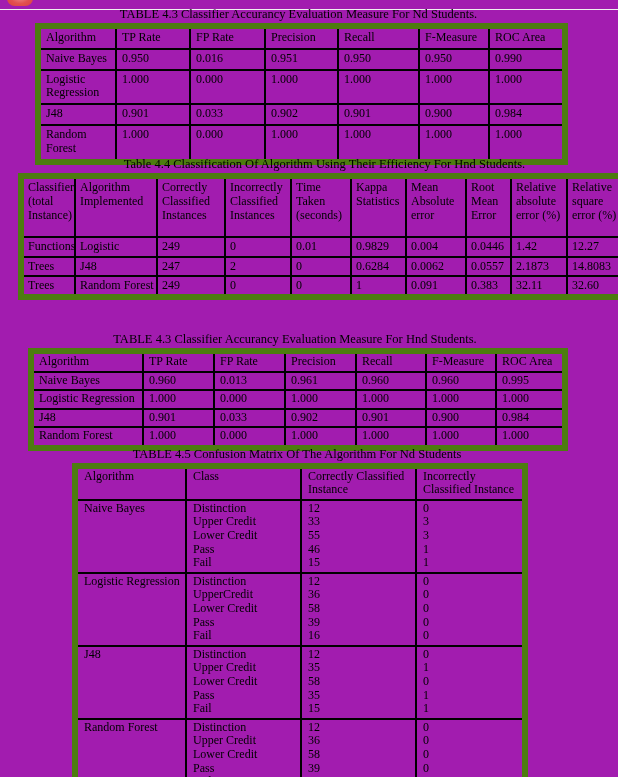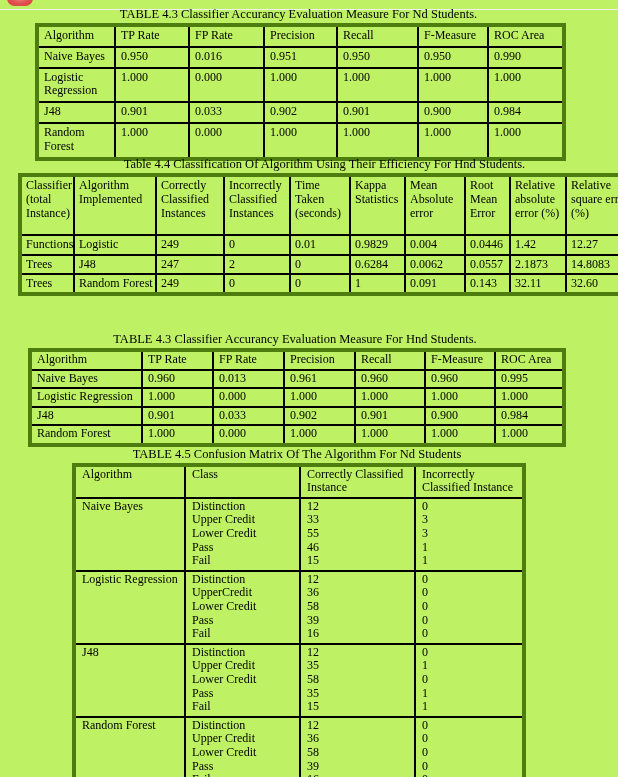--- a/index.html
+++ b/index.html
@@ -6,21 +6,21 @@
     margin: 0;
     padding: 0;
     background: #ffffff;
     font-family: "Liberation Serif", "DejaVu Serif", serif;
     color: #000;
   }
   .page {
     position: relative;
     width: 618px;
     height: 777px;
-    background: #bef264;
+    background: #a21caf;
     overflow: hidden;
   }
   .top-edge-line {
     position: absolute;
     top: 9px; left: 0;
     width: 100%; height: 1px;
     background: #f0f0f0;
   }
   .red-icon {
     position: absolute;
@@ -33,21 +33,21 @@
   .tbl-title {
     text-align: center;
     font-size: 12.5px;
     line-height: 15px;
     margin-bottom: 1px;
     white-space: nowrap;
   }
   table.doc-table {
     border-collapse: collapse;
     table-layout: fixed;
-    border: 4px solid #4d7c0f;
+    border: 6px solid #4d7c0f;
   }
   table.doc-table th, table.doc-table td {
     border: 2px solid #000;
     font-weight: normal;
     text-align: left;
     vertical-align: top;
     font-size: 12px;
     overflow: hidden;
   }
   
@@ -189,21 +189,21 @@
             <td>14.8083</td>
           </tr>
           <tr>
             <td>Trees</td>
             <td>Random Forest</td>
             <td>249</td>
             <td>0</td>
             <td>0</td>
             <td>1</td>
             <td>0.091</td>
-            <td>0.143</td>
+            <td>0.383</td>
             <td>32.11</td>
             <td>32.60</td>
           </tr>
         </tbody>
       </table>
   </section>
 
   <section class="tbl-section" style="left:28px; top:332px; width:534px;">
     <div class="tbl-title">TABLE 4.3 Classifier Accurancy Evaluation Measure For Hnd Students.</div>
     <table class="doc-table t2" id="table-2" style="width:534px;">

